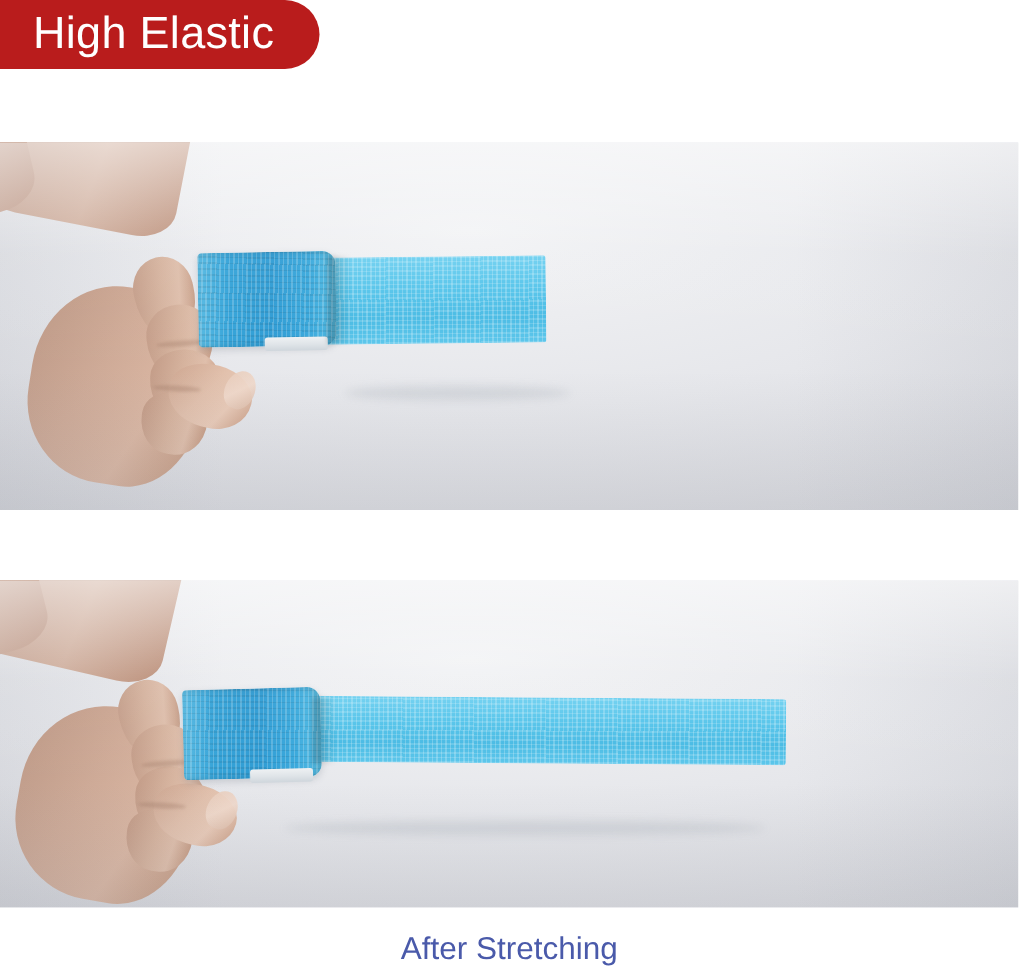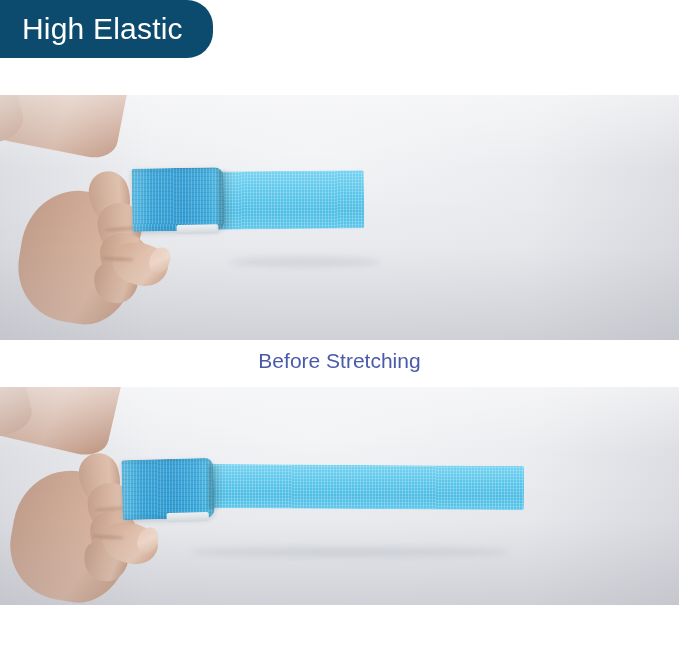--- a/index.html
+++ b/index.html
@@ -24,23 +24,23 @@
   .header-block {
     position: absolute;
     left: 0; top: 0;
     width: 679px;
     height: 95px;
   }
 
   .title-badge {
     position: absolute;
     left: 0; top: 0;
-    height: 58px;
+    height: 46px;
     padding: 0 30px 0 22px;
-    background: #0c4a6e;
+    background: #b91c1c;
     border-radius: 0 26px 26px 0;
     display: flex;
     align-items: center;
     justify-content: flex-start;
   }
 
   .title-badge-text {
     color: #ffffff;
     font-size: 30px;
     font-weight: 400;
@@ -228,21 +228,20 @@
 
     <div class="bandage-roll" style="left:132px; top:73px; width:92px; height:63px; transform:rotate(-1deg);">
       <div class="roll-core" style="left:44px; bottom:-3px; width:42px; height:9px;"></div>
     </div>
 
     <div class="roll-edge-shadow" style="left:218px; top:76px; width:16px; height:58px;"></div>
 
     <div class="panel-shade"></div>
   </div>
 
-  <div class="caption before">Before Stretching</div>
 
   <div class="photo-panel bottom">
 
     <div class="hand">
       <div class="forearm" style="left:-8px; bottom:-60px; width:136px; height:198px; transform:rotate(13deg);"></div>
       <div class="palm" style="left:12px; top:84px; width:118px; height:130px; transform:rotate(10deg);"></div>
 
       <div class="finger" style="left:80px; top:66px;  width:40px; height:52px; transform:rotate(-14deg);"></div>
       <div class="finger" style="left:88px; top:96px;  width:44px; height:48px; transform:rotate(-6deg);"></div>
       <div class="finger" style="left:90px; top:124px; width:46px; height:46px; transform:rotate(3deg);"></div>
@@ -267,14 +266,15 @@
 
     <div class="bandage-roll" style="left:122px; top:72px; width:92px; height:60px; transform:rotate(-1.5deg);">
       <div class="roll-core" style="left:44px; bottom:-3px; width:42px; height:9px;"></div>
     </div>
 
     <div class="roll-edge-shadow" style="left:208px; top:78px; width:16px; height:44px;"></div>
 
     <div class="panel-shade"></div>
   </div>
 
+  <div class="caption after">After Stretching</div>
 
 </div>
 
 </body></html>

